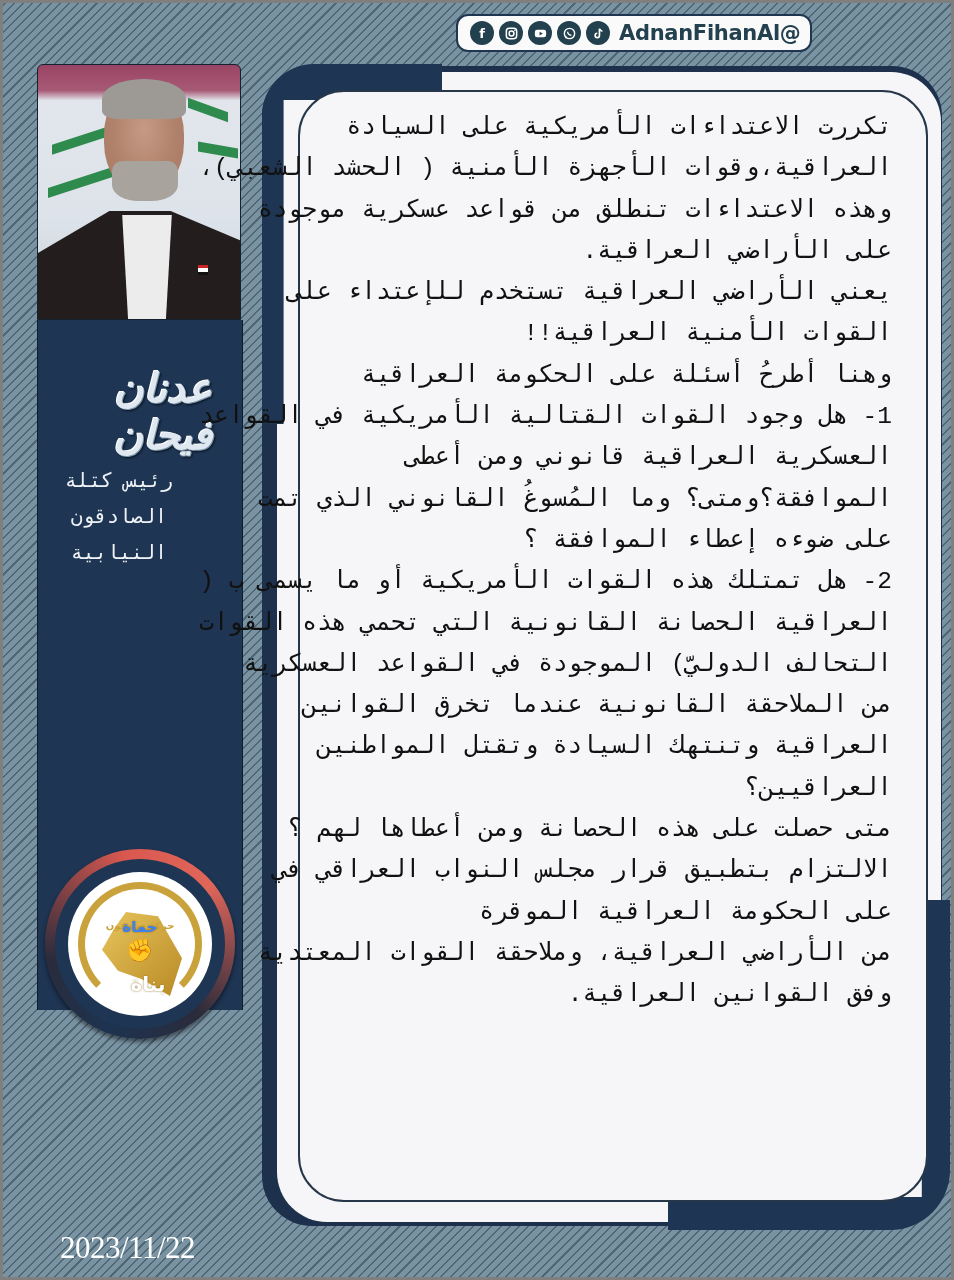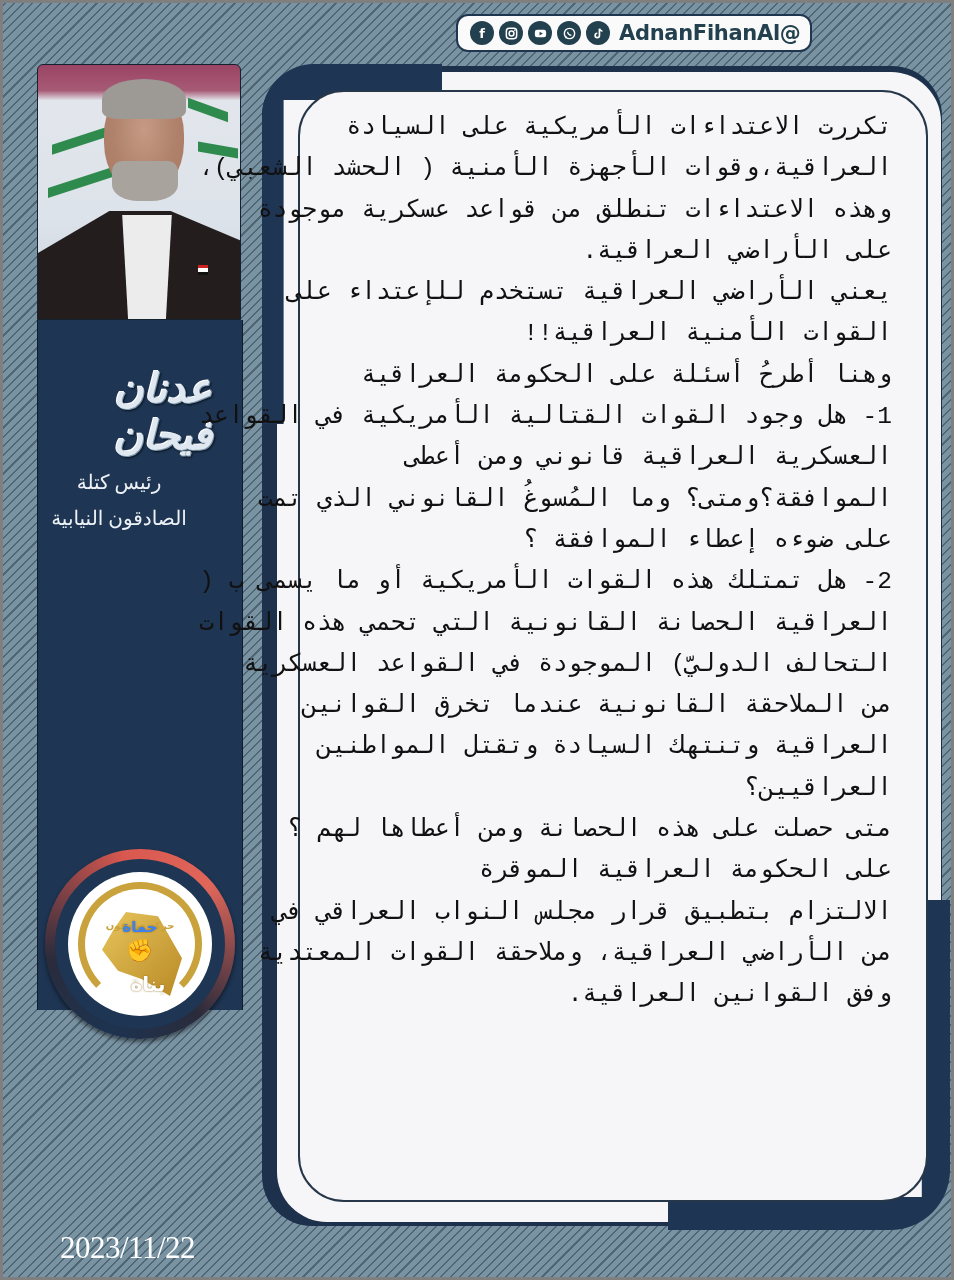--- a/index.html
+++ b/index.html
@@ -46,21 +46,21 @@
   .person-shirt { position: absolute; left: 78px; top: 150px; width: 62px; height: 110px; background: #ececec; clip-path: polygon(10% 0, 90% 0, 80% 100%, 20% 100%); }
   .person-pin { position: absolute; left: 160px; top: 200px; width: 10px; height: 10px; background: linear-gradient(#c22 33%, #fff 33%, #fff 66%, #111 66%); }
 
   .name-script {
     position: absolute; left: 0; top: 300px; width: 204px; text-align: center;
     font-family: "DejaVu Serif", serif; font-style: italic; font-weight: bold; font-size: 40px;
     color: #dfe8f0; text-shadow: 1px 1px 0 #7c96ad, 2px 2px 2px #0a1420, -1px -1px 0 #ffffff; direction: rtl; padding-left: 24px;
   }
   .title-text {
     position: absolute; left: 0; top: 400px; width: 164px; text-align: center;
-    font-family: Liberation Serif, serif; font-size: 20px; line-height: 36px; color: #eef2f6; direction: rtl;
+    font-family: Liberation Mono, monospace; font-size: 20px; line-height: 36px; color: #eef2f6; direction: rtl;
   }
   .logo-ring {
     position: absolute; left: 8px; top: 785px; width: 190px; height: 190px; border-radius: 50%;
     background: conic-gradient(from 200deg, #1d3350 0deg, #2a2b3b 60deg, #d9584f 150deg, #e0665a 210deg, #2a2b3b 300deg, #1d3350 360deg);
     box-shadow: 0 3px 4px rgba(0,0,0,0.5);
   }
   .logo-inner-dark { position: absolute; left: 10px; top: 10px; width: 170px; height: 170px; border-radius: 50%; background: #1e3553; }
   .logo-white { position: absolute; left: 23px; top: 23px; width: 144px; height: 144px; border-radius: 50%; background: #ffffff; overflow: hidden; }
   .logo-arc { position: absolute; left: 10px; top: 10px; width: 124px; height: 124px; border-radius: 50%; border: 7px solid #c9a23c; border-bottom-color: transparent; box-sizing: border-box; }
   .logo-map { position: absolute; left: 34px; top: 40px; width: 80px; height: 84px; background: linear-gradient(135deg, #e7c45c, #b98a25); clip-path: polygon(30% 0, 70% 5%, 85% 30%, 100% 55%, 85% 100%, 50% 80%, 20% 70%, 0 45%, 15% 20%); }
@@ -189,19 +189,19 @@
   <span class="post-line">العسكرية العراقية قانوني ومن أعطى</span>
   <span class="post-line">الموافقة؟ومتى؟ وما المُسوغُ القانوني الذي تمت</span>
   <span class="post-line">على ضوءه إعطاء الموافقة ؟</span>
   <span class="post-line">2- هل تمتلك هذه القوات الأمريكية أو ما يسمى ب (</span>
   <span class="post-line">العراقية الحصانة القانونية التي تحمي هذه القوات</span>
   <span class="post-line">التحالف الدوليّ) الموجودة في القواعد العسكرية</span>
   <span class="post-line">من الملاحقة القانونية عندما تخرق القوانين</span>
   <span class="post-line">العراقية وتنتهك السيادة وتقتل المواطنين</span>
   <span class="post-line">العراقيين؟</span>
   <span class="post-line">متى حصلت على هذه الحصانة ومن أعطاها لهم ؟</span>
+  <span class="post-line">الالتزام بتطبيق قرار مجلس النواب العراقي في</span>
   <span class="post-line">على الحكومة العراقية الموقرة</span>
-  <span class="post-line">الالتزام بتطبيق قرار مجلس النواب العراقي في</span>
   <span class="post-line">من الأراضي العراقية، وملاحقة القوات المعتدية</span>
   <span class="post-line">وفق القوانين العراقية.</span>
 </div>
 
 <div class="frame-edge"></div>
 
 </body></html>

